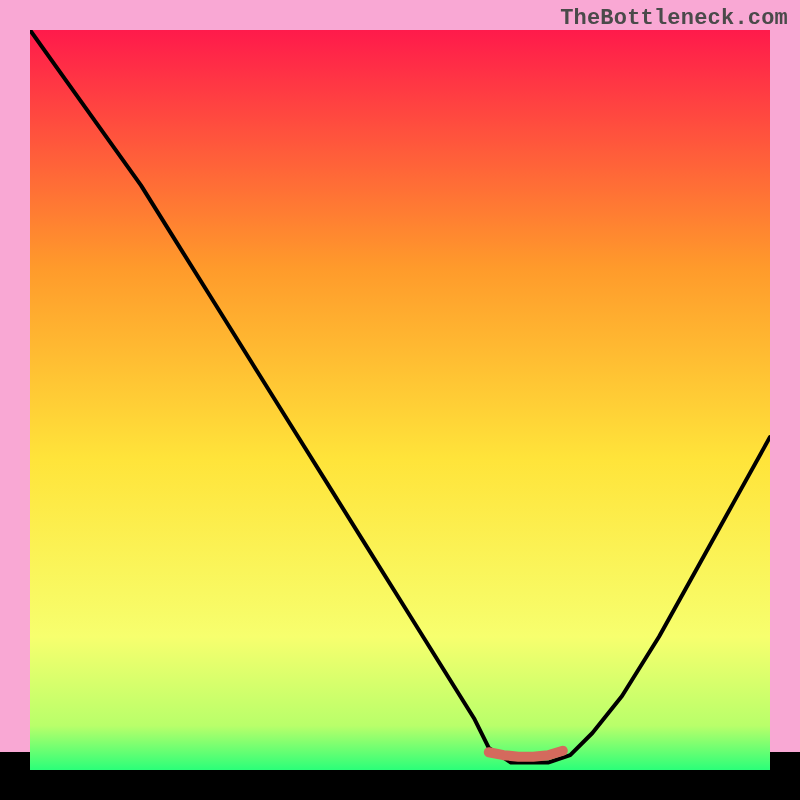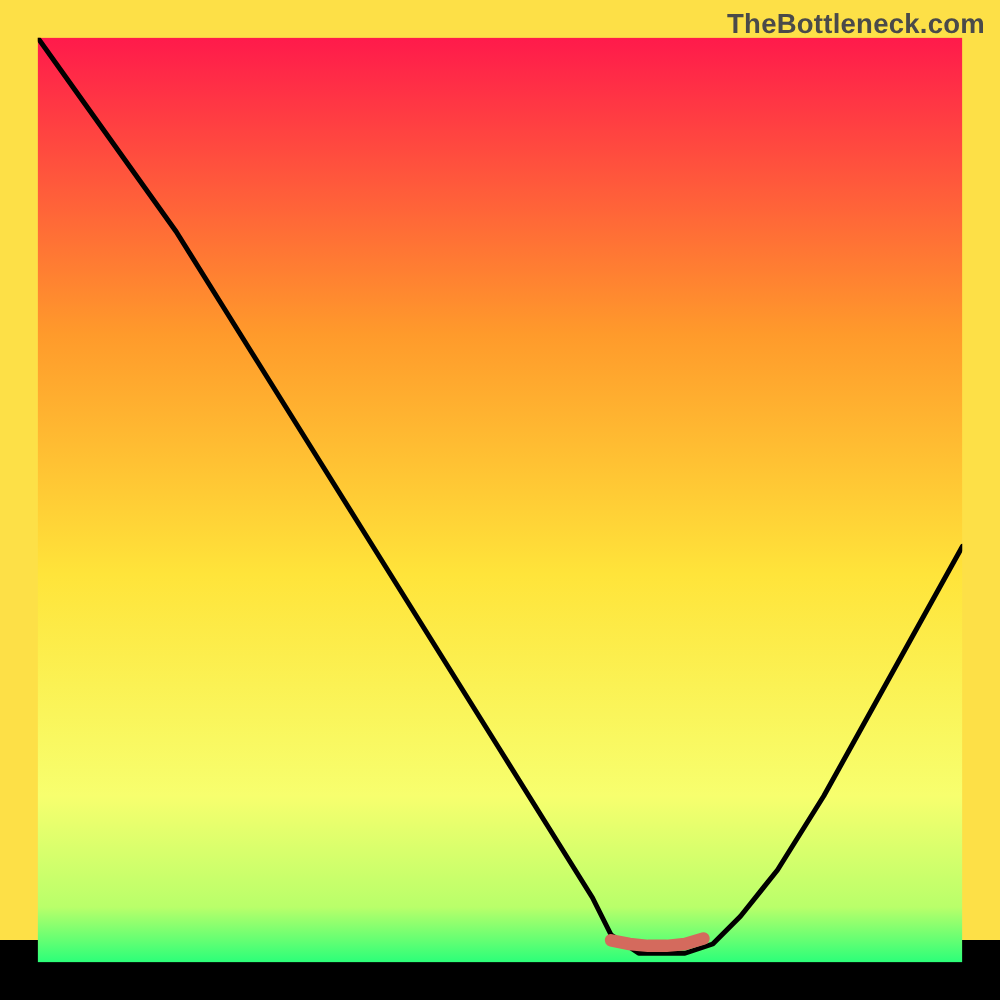--- a/index.html
+++ b/index.html
@@ -8,21 +8,22 @@
     width: 800px;
     height: 800px;
     background: #000;
     font-family: Arial, Helvetica, sans-serif;
     overflow: hidden;
   }
   .frame {
     position: relative;
     width: 800px;
     height: 752px;
-    background: #fde047;
+    background: #f9a8d4;
+    font-family: Liberation Mono, monospace;
   }
   .plot-area {
     position: absolute;
     left: 30px;
     top: 30px;
     width: 740px;
     height: 740px;
     overflow: hidden;
   }
   .gradient-bg {

